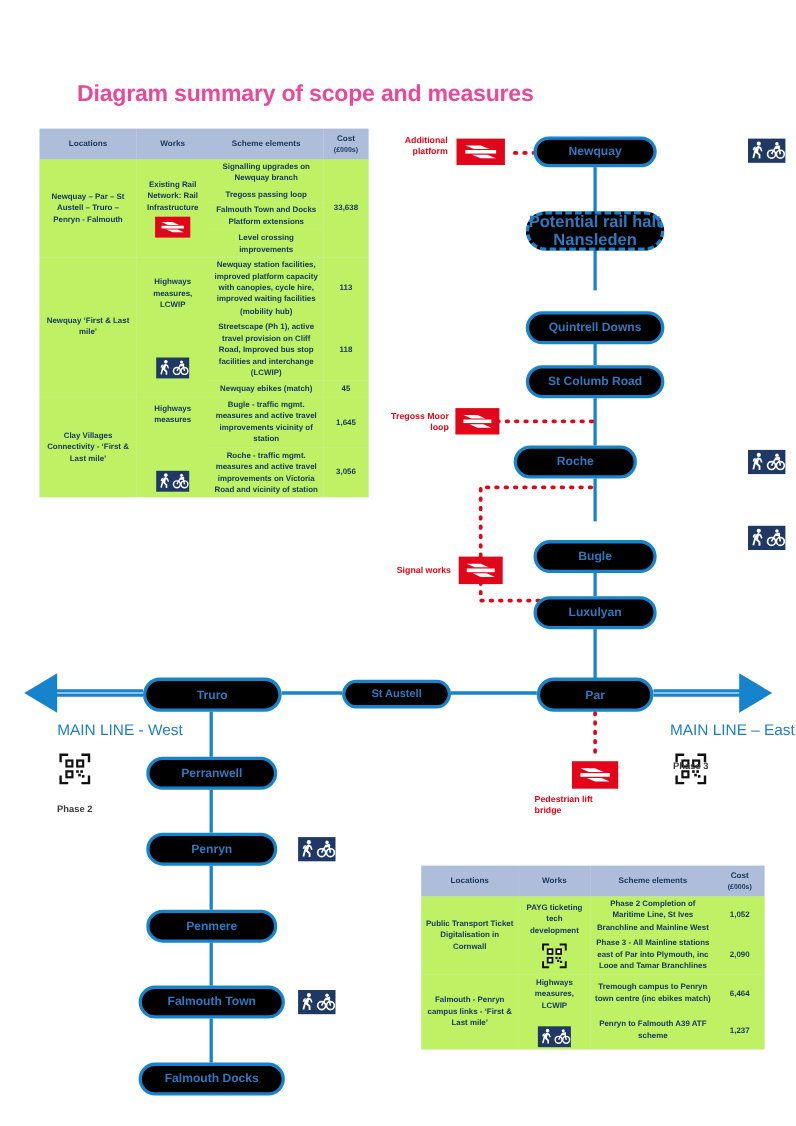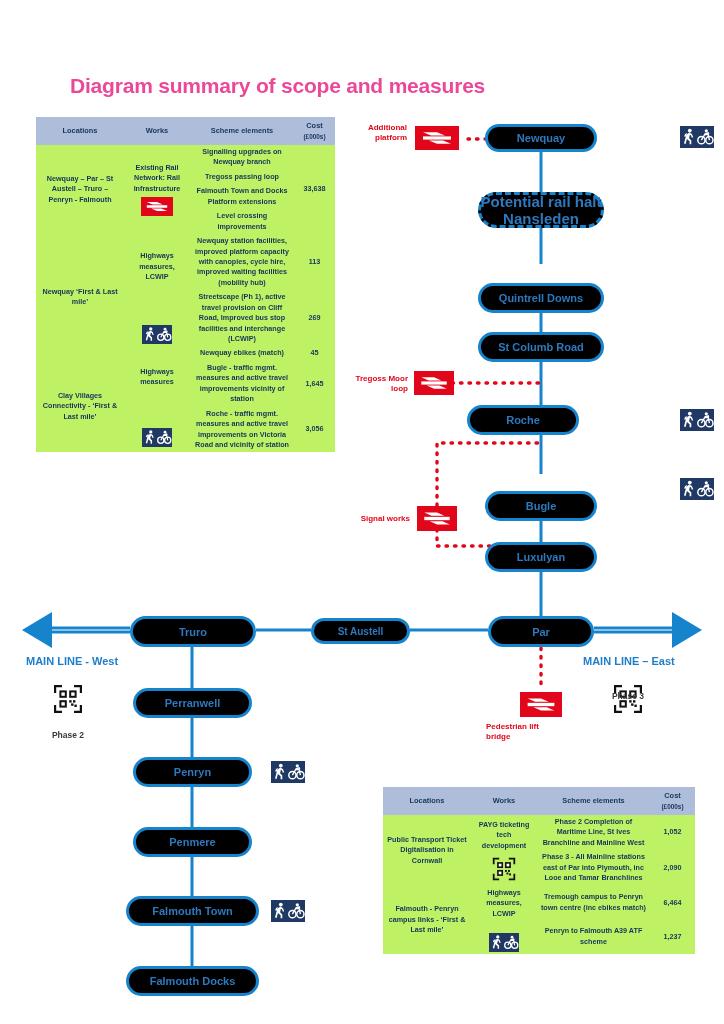--- a/index.html
+++ b/index.html
@@ -123,24 +123,25 @@
   .diag-label {
     position: absolute;
     font-size: 8px;
     font-weight: bold;
     color: #e2061a;
     line-height: 1.25;
     text-align: right;
   }
   .mainline-label {
     position: absolute;
-    font-size: 11px;
-    font-weight: bold;
+    font-size: 14px;
+    font-weight: normal;
     color: #1f7ec9;
     white-space: nowrap;
+    margin-left: 26px;
   }
   .phase-label {
     position: absolute;
     font-size: 8.5px;
     font-weight: bold;
     color: #3a3a3a;
     white-space: nowrap;
     text-align: center;
   }
   .bridge-label {
@@ -507,21 +508,21 @@
               </g>
             </svg>
           </span>
         </div>
       </td>
       <td class="sep-strong">Newquay station facilities, improved platform capacity with canopies, cycle hire, improved waiting facilities (mobility hub)</td>
       <td class="sep-strong cost-cell">113</td>
     </tr>
     <tr>
       <td class="sep-top">Streetscape (Ph 1), active travel provision on Cliff Road, Improved bus stop facilities and interchange (LCWIP)</td>
-      <td class="sep-top cost-cell">269</td>
+      <td class="sep-top cost-cell">118</td>
     </tr>
     <tr>
       <td class="sep-top">Newquay ebikes (match)</td>
       <td class="sep-top cost-cell">45</td>
     </tr>
 
     <tr>
       <td rowspan="2" class="sep-strong">Clay Villages Connectivity - ‘First &amp; Last mile’</td>
       <td rowspan="2" class="sep-strong">
         <div>Highways measures</div>

